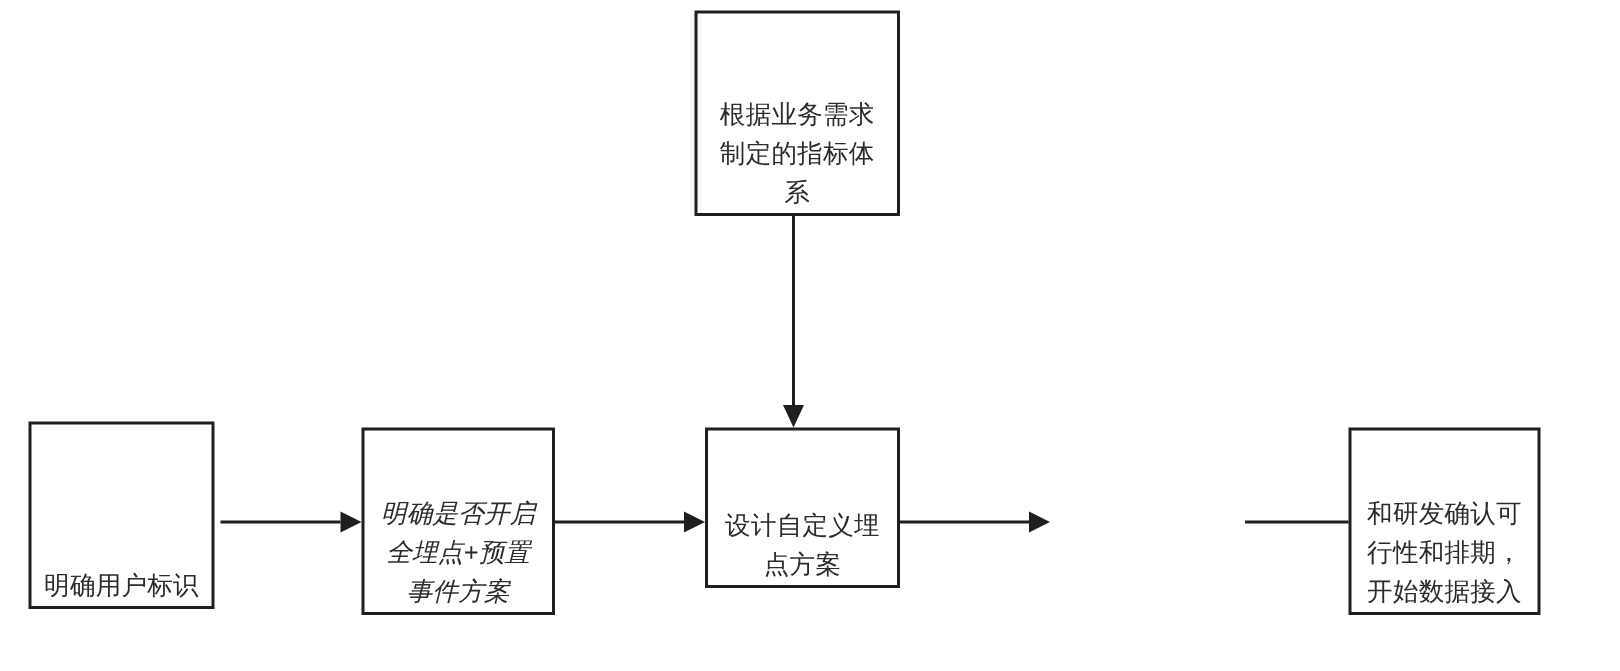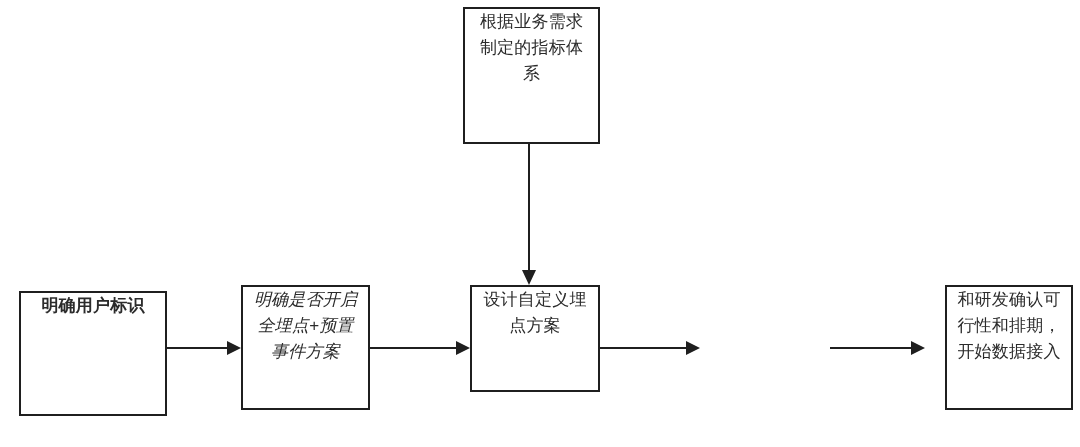--- a/index.html
+++ b/index.html
@@ -16,41 +16,41 @@
     height: 447px;
     background: #ffffff;
     overflow: hidden;
   }
   .node {
     position: absolute;
     box-sizing: border-box;
     border: 2px solid #1f1f1f;
     background: #ffffff;
     display: flex;
-    align-items: flex-start;
+    align-items: flex-end;
     justify-content: center;
     text-align: center;
   }
   .node-label {
     display: block;
     width: 100%;
     font-size: 17px;
     line-height: 26px;
     color: #2b2b2b;
     letter-spacing: 0.2px;
     white-space: pre-line;
     padding: 0 4px;
     box-sizing: border-box;
   }
   
-  #node-user-id      { left: 19px;  top: 291px; width: 148px; height: 125px; font-weight: bold; }
+  #node-user-id      { left: 19px;  top: 281px; width: 124px; height: 125px; }
   #node-auto-track   { left: 241px; top: 285px; width: 129px; height: 125px; font-style: italic; }
   #node-custom-track { left: 470px; top: 285px; width: 130px; height: 107px; }
   #node-backend-data { left: 700px; top: 285px; width: 130px; height: 125px; }
-  #node-dev-confirm  { left: 945px; top: 285px; width: 128px; height: 125px; }
+  #node-dev-confirm  { left: 899px; top: 285px; width: 128px; height: 125px; }
   #node-metric-system{ left: 463px; top: 7px;   width: 137px; height: 137px; }
 
   .edge {
     position: absolute;
     overflow: visible;
   }
   .edge svg { display: block; overflow: visible; }
 </style>
 </head>
 <body>

